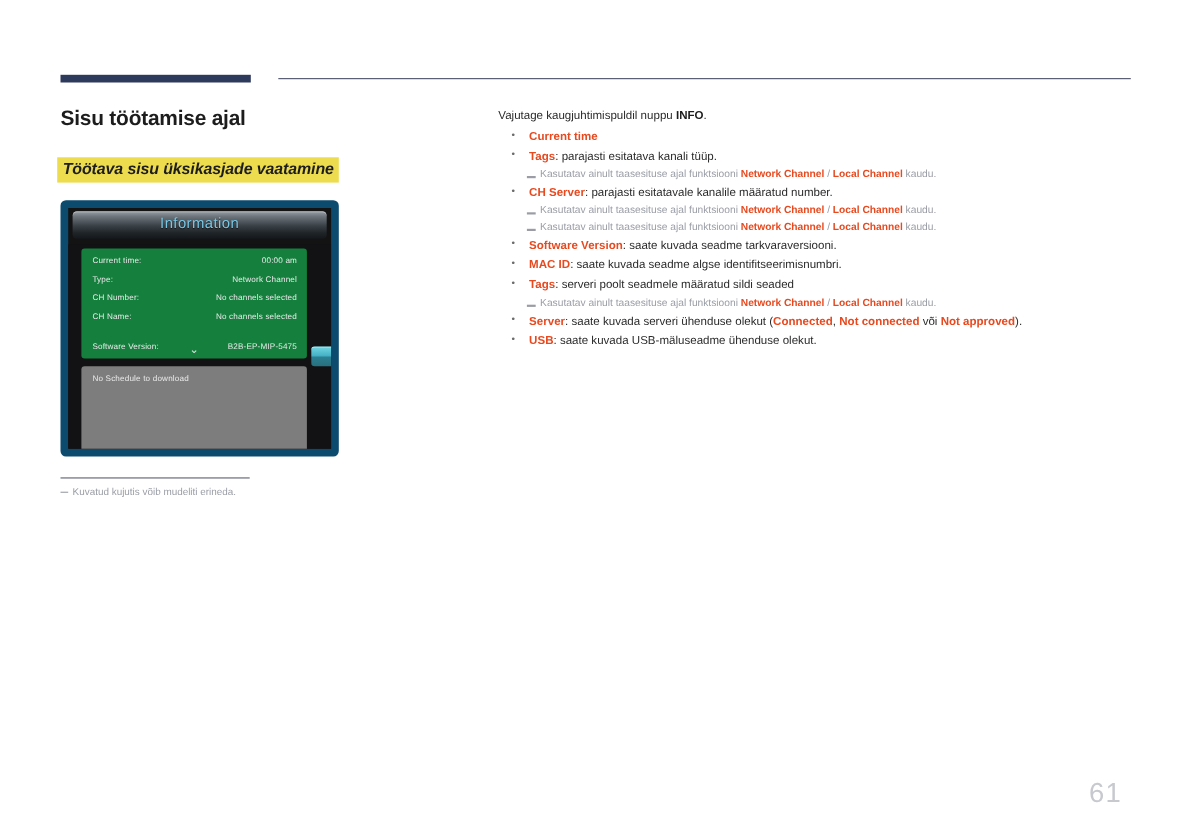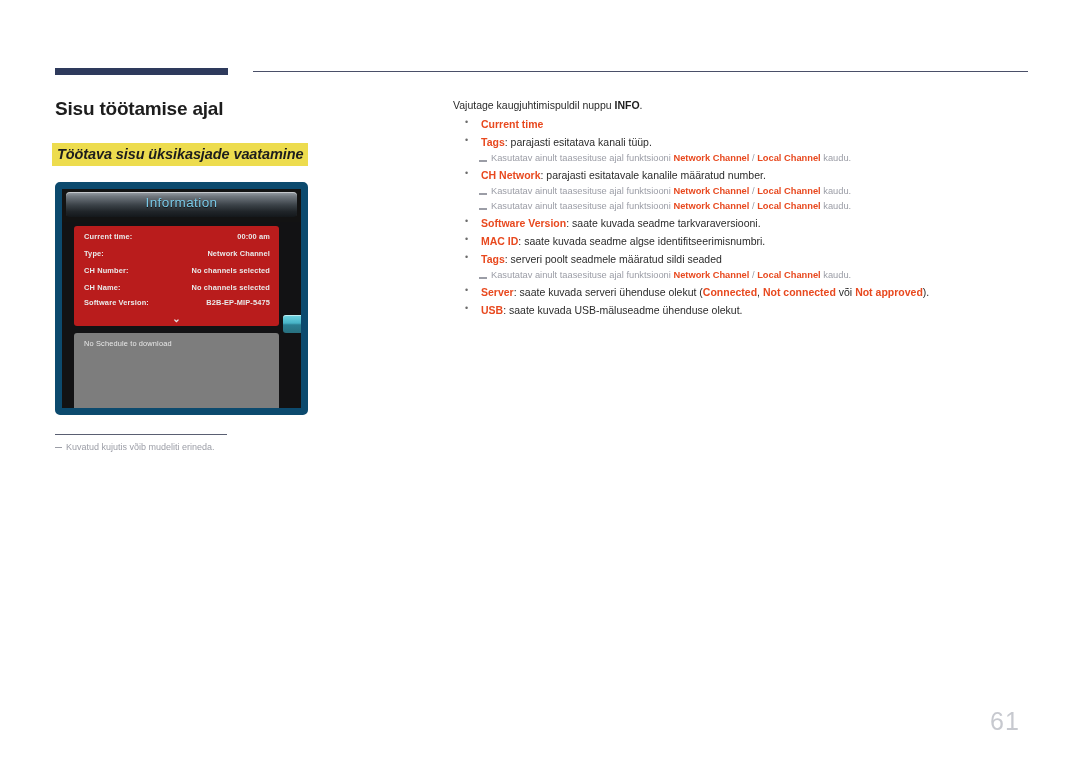--- a/index.html
+++ b/index.html
@@ -104,23 +104,22 @@
     right: 0;
     bottom: 0;
     background: #121214;
   }
   .info-panel {
     position: absolute;
     left: 12px;
     top: 4px;
     width: 205px;
     height: 100px;
-    background: #b91c1c;
+    background: #15803d;
     border-radius: 3px;
-    font-weight: bold;
   }
   .info-row {
     position: absolute;
     left: 10px;
     right: 9px;
     height: 15px;
     font-size: 7.4px;
     color: #e9e9e9;
     letter-spacing: 0.15px;
   }
@@ -294,21 +293,21 @@
         <span class="val">Network Channel</span>
       </div>
       <div class="info-row" style="top:40px">
         <span class="lbl">CH Number:</span>
         <span class="val">No channels selected</span>
       </div>
       <div class="info-row" style="top:57px">
         <span class="lbl">CH Name:</span>
         <span class="val">No channels selected</span>
       </div>
-      <div class="info-row" style="top:72px">
+      <div class="info-row" style="top:84px">
         <span class="lbl">Software Version:</span>
         <span class="val">B2B-EP-MIP-5475</span>
       </div>
       <div class="chev">⌄</div>
     </div>
 
     <div class="sched-panel">
       <div class="sched-text">No Schedule to download</div>
     </div>
 
@@ -334,21 +333,21 @@
   </div>
 
   <div class="bullet">
     <span class="key">Tags</span><span>: parajasti esitatava kanali tüüp.</span>
   </div>
   <div class="note">
     <span>Kasutatav ainult taasesituse ajal funktsiooni </span><span class="em">Network Channel</span><span class="sep"> / </span><span class="em">Local Channel</span><span> kaudu.</span>
   </div>
 
   <div class="bullet">
-    <span class="key">CH Network</span><span>: parajasti esitatavale kanalile määratud number.</span>
+    <span class="key">CH Server</span><span>: parajasti esitatavale kanalile määratud number.</span>
   </div>
   <div class="note">
     <span>Kasutatav ainult taasesituse ajal funktsiooni </span><span class="em">Network Channel</span><span class="sep"> / </span><span class="em">Local Channel</span><span> kaudu.</span>
   </div>
 
   <div class="note">
     <span>Kasutatav ainult taasesituse ajal funktsiooni </span><span class="em">Network Channel</span><span class="sep"> / </span><span class="em">Local Channel</span><span> kaudu.</span>
   </div>
 
   <div class="bullet">

